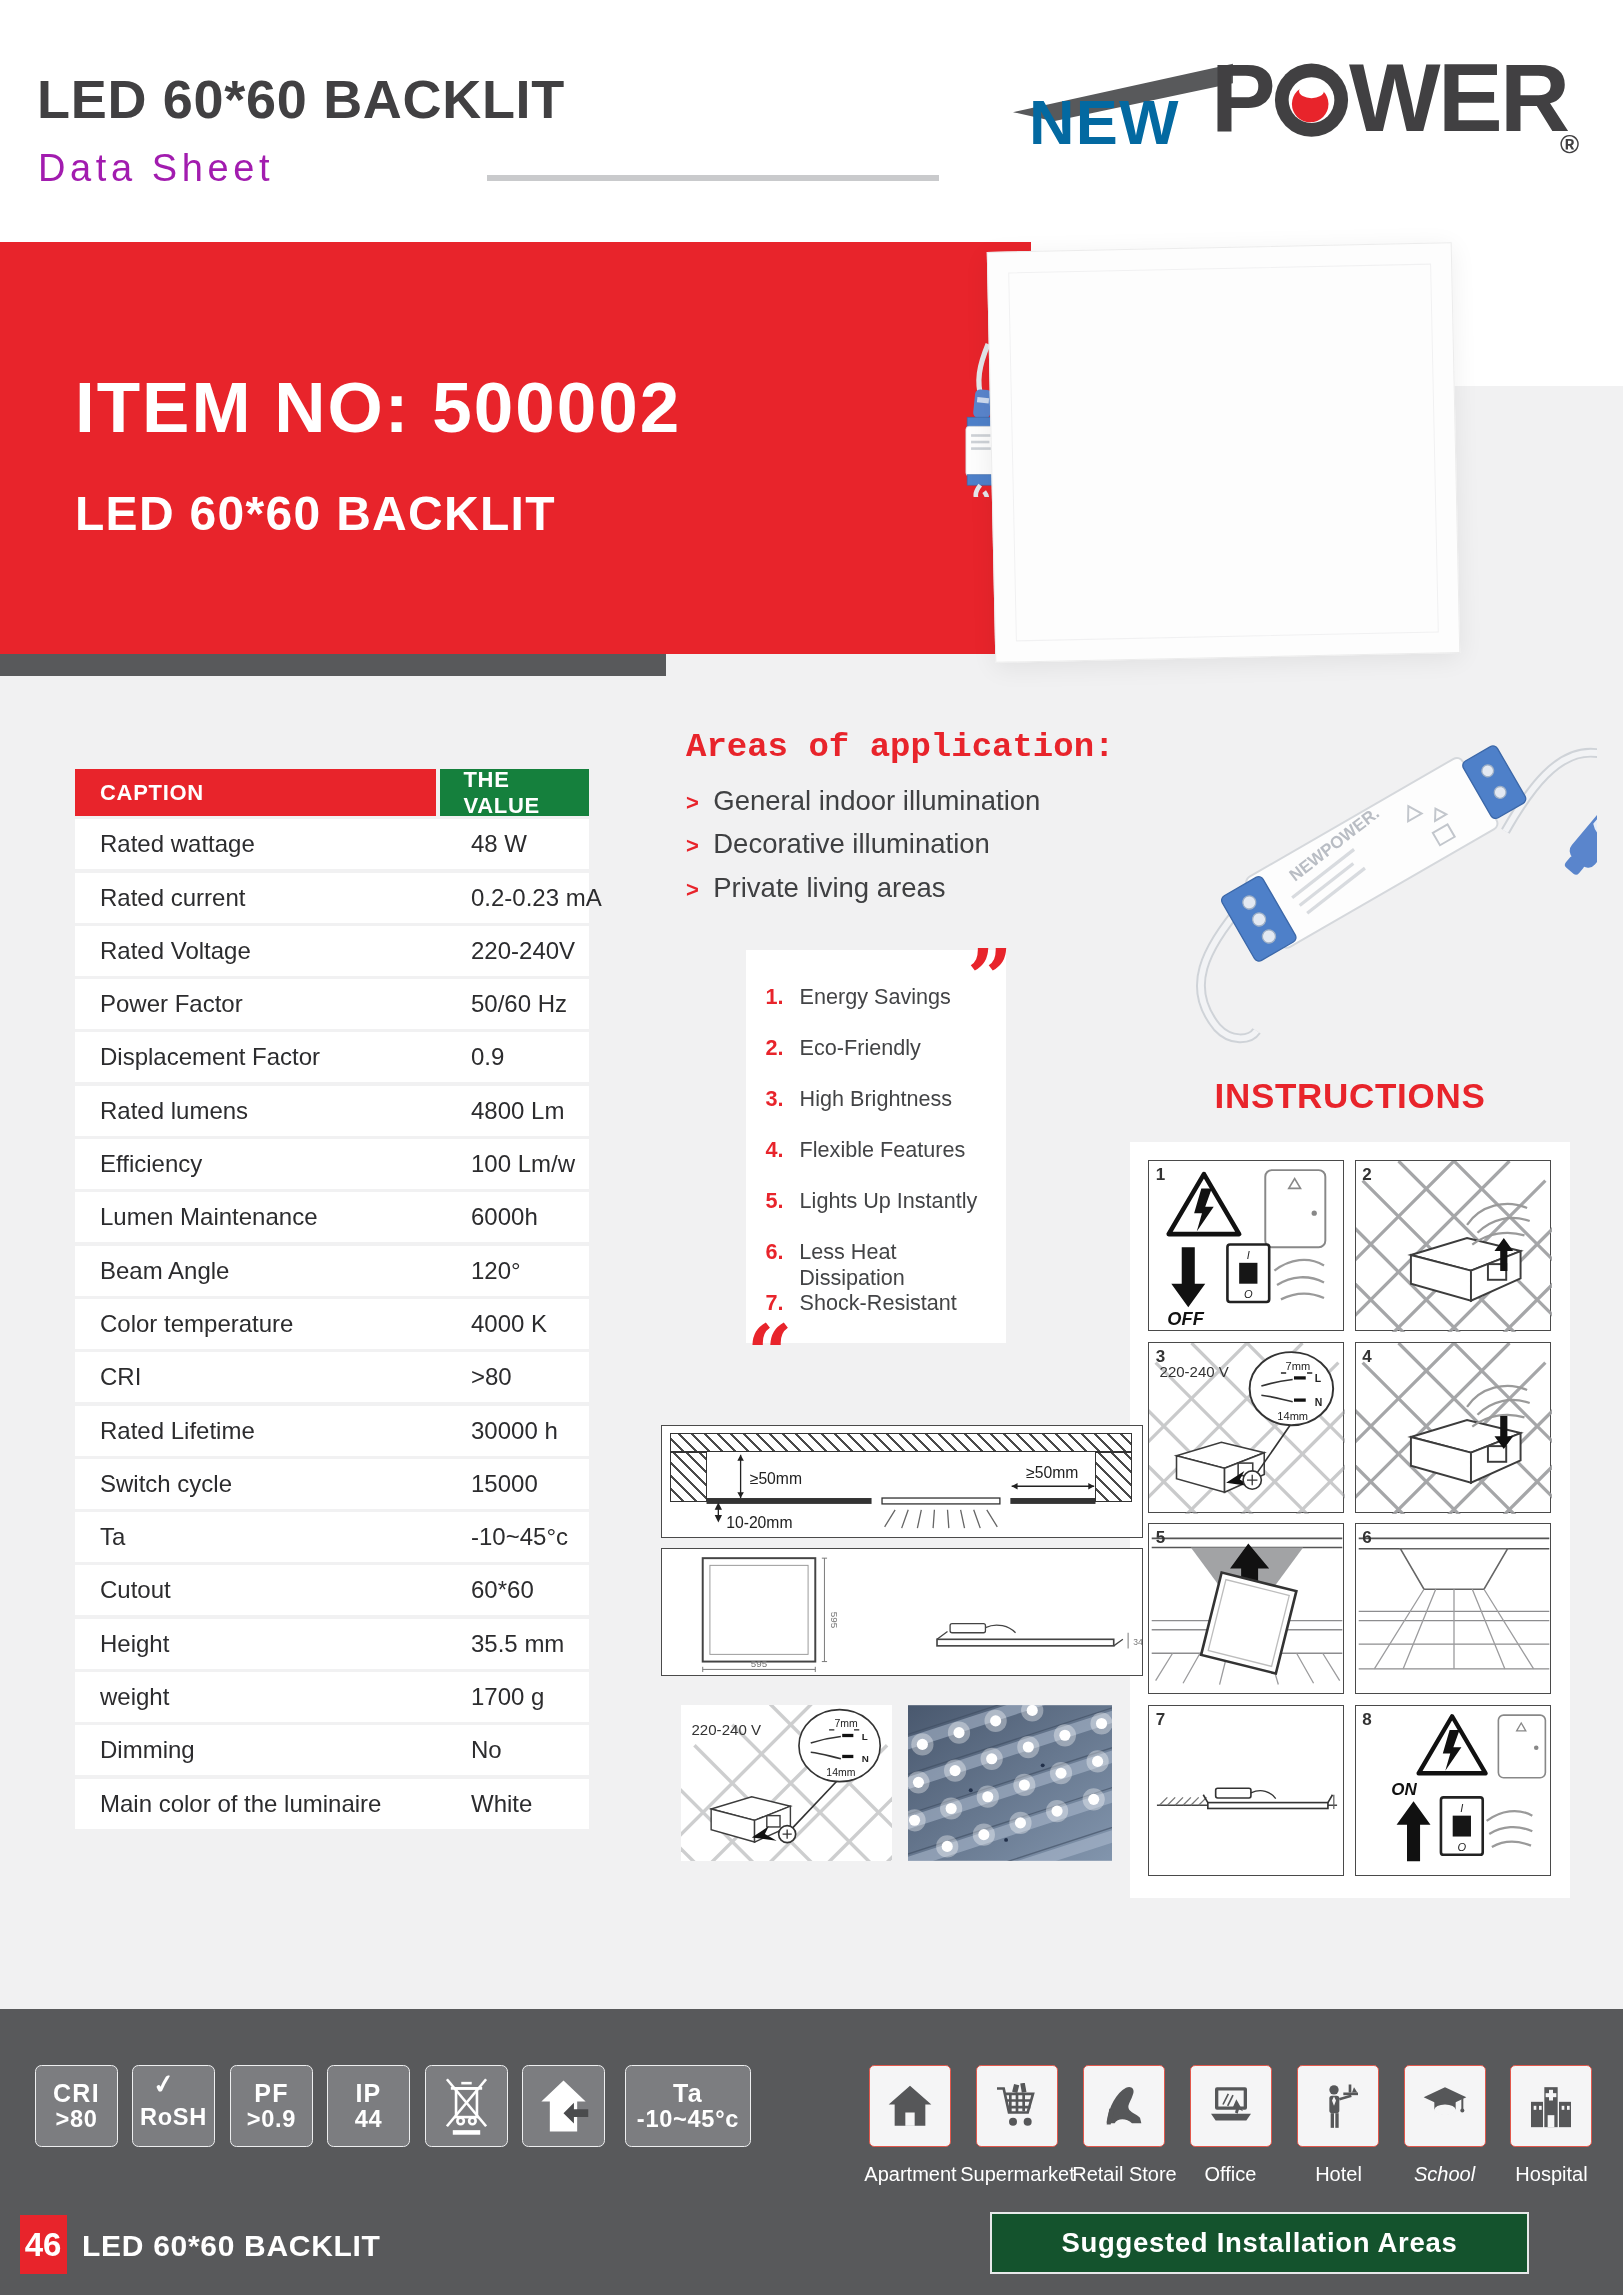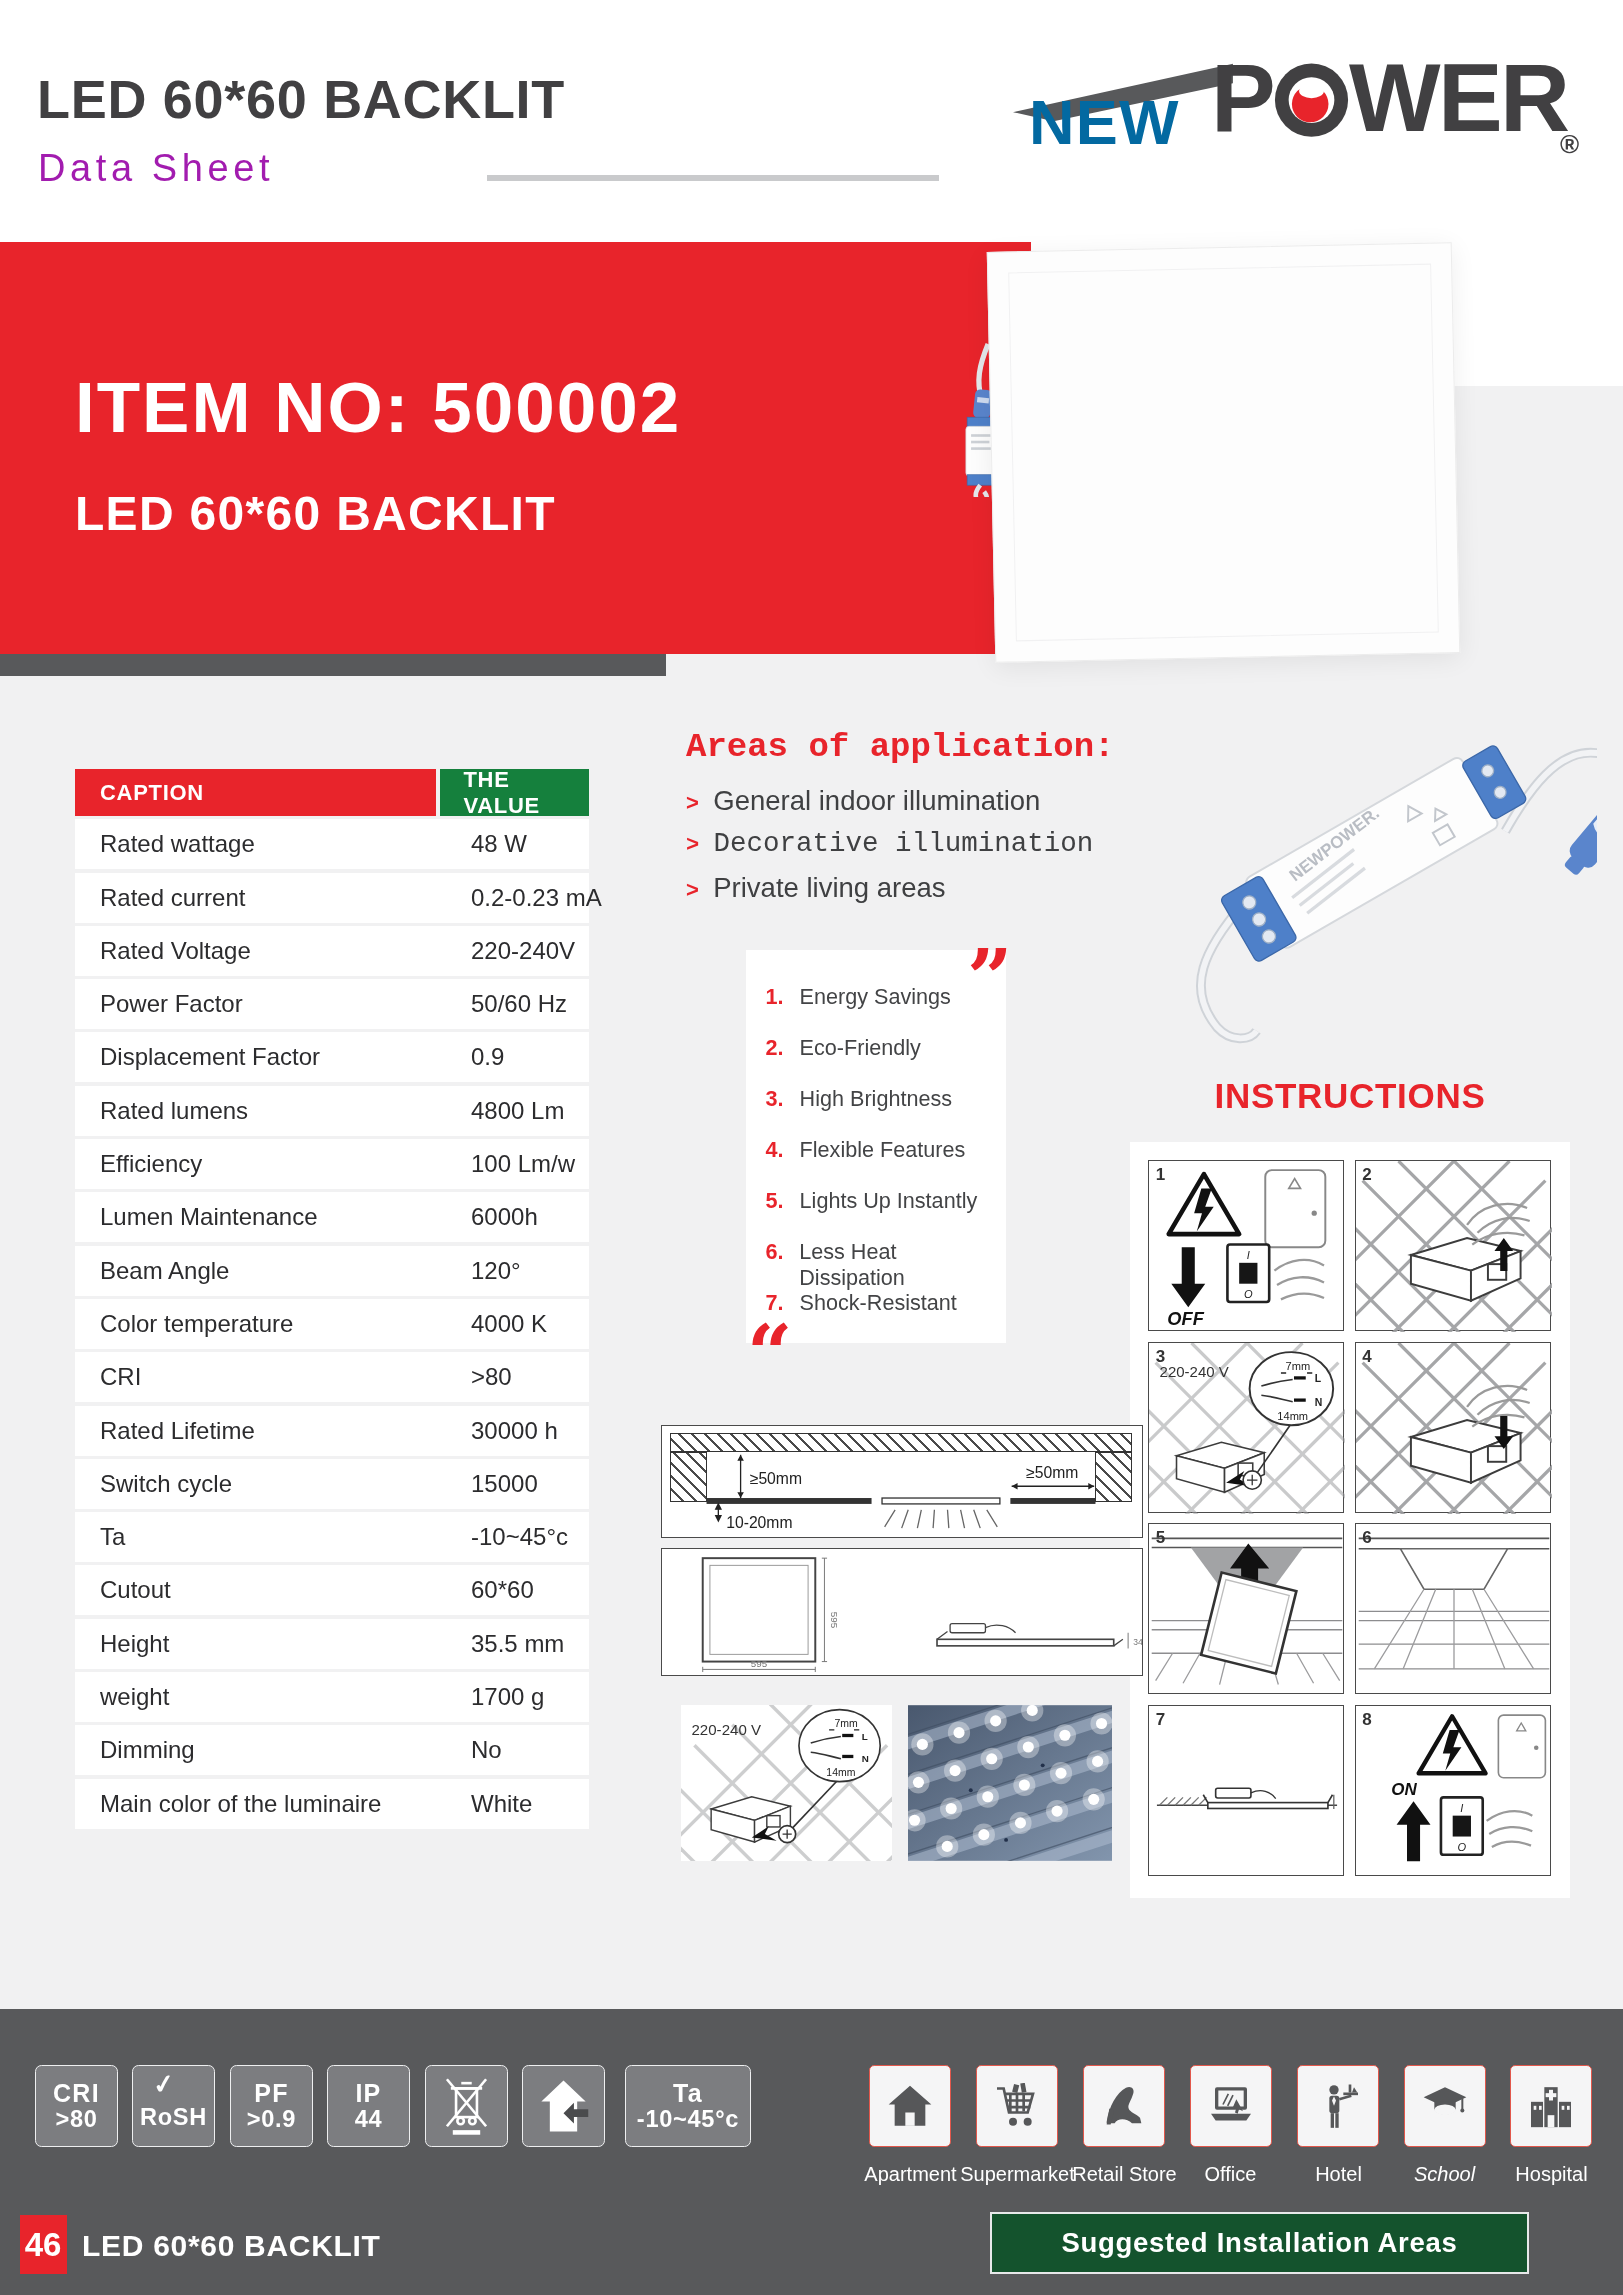--- a/index.html
+++ b/index.html
@@ -266,21 +266,21 @@
       <div class="val">No</div>
     </div>
   <div class="spec-row">
       <div class="lbl">Main color of the luminaire</div>
       <div class="val">White</div>
     </div>
 </div>
 
 <div class="abs areas-h">Areas of application:</div>
 <div class="abs area-item" style="top:785px;"><span class="chev">&gt;</span><span>General indoor illumination</span></div>
-<div class="abs area-item" style="top:828px;font-family:Liberation Mono, monospace;"><span class="chev">&gt;</span><span>Decorative  illumination</span></div>
+<div class="abs area-item" style="top:828px;"><span class="chev">&gt;</span><span>Decorative  illumination</span></div>
 <div class="abs area-item" style="top:872px;"><span class="chev">&gt;</span><span>Private living areas</span></div>
 
 <div class="abs feat-box">
   <div class="feat-list">
     <div class="feat-item">
         <span class="n">1.</span>
         <span>Energy Savings</span>
       </div>
     <div class="feat-item">
         <span class="n">2.</span>

